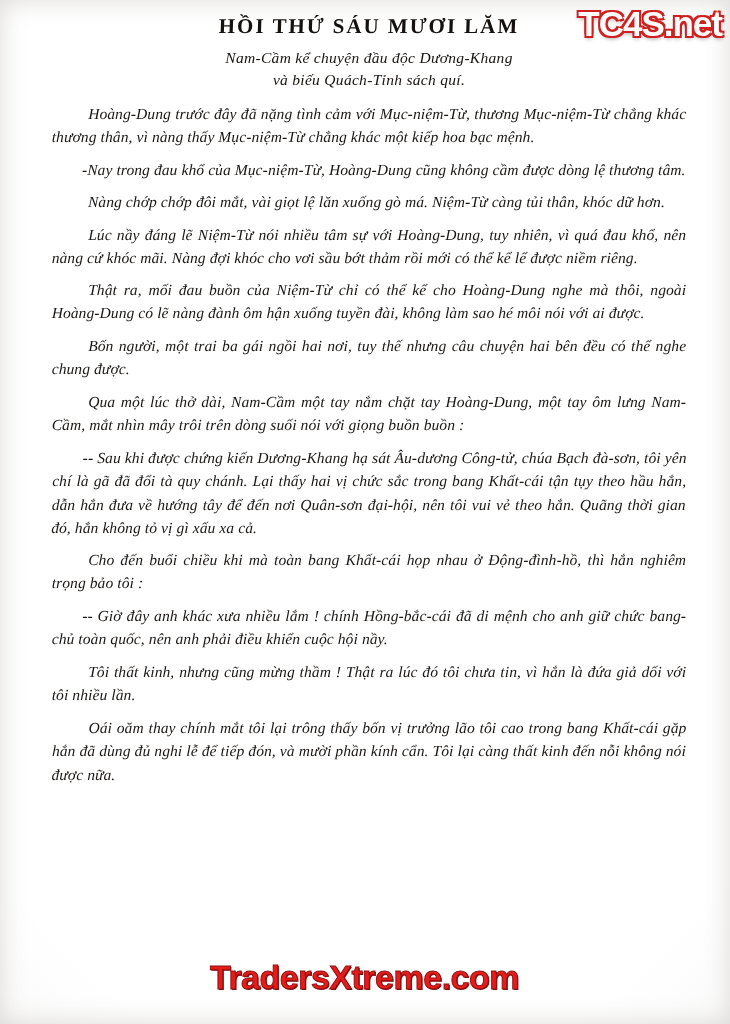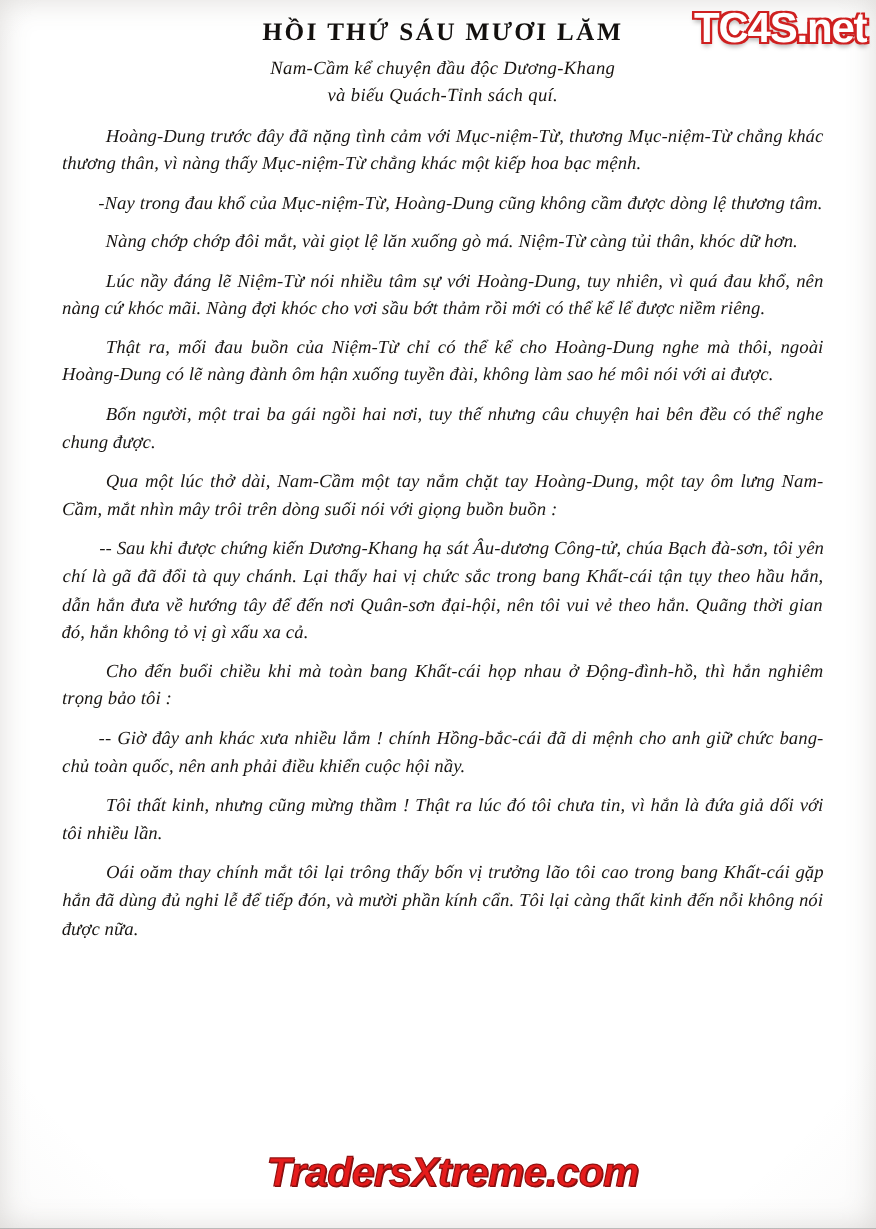--- a/index.html
+++ b/index.html
@@ -103,28 +103,27 @@
     left: 232px;
     top: 495px;
     font-family: "Liberation Sans", sans-serif;
     font-size: 32px;
     color: #e01b1b;
     letter-spacing: 0px;
     text-shadow: 1px 1px 0 #7a0c0c, 0 0 2px rgba(255,255,255,.45);
     -webkit-text-stroke: 1px #8f1010;
   }
   .wm-traders {
-    left: 222px;
+    left: 210px;
     top: 958px;
     font-family: "Liberation Sans", sans-serif;
     font-size: 34px;
     color: #e61c1c;
     letter-spacing: -0.5px;
     text-shadow: 1px 1px 0 #7a0c0c;
-    font-style: italic;
     -webkit-text-stroke: 1px #8f1010;
   }
 </style>
 </head>
 <body>
 
 <div class="page">
 
   <div class="content">
 

